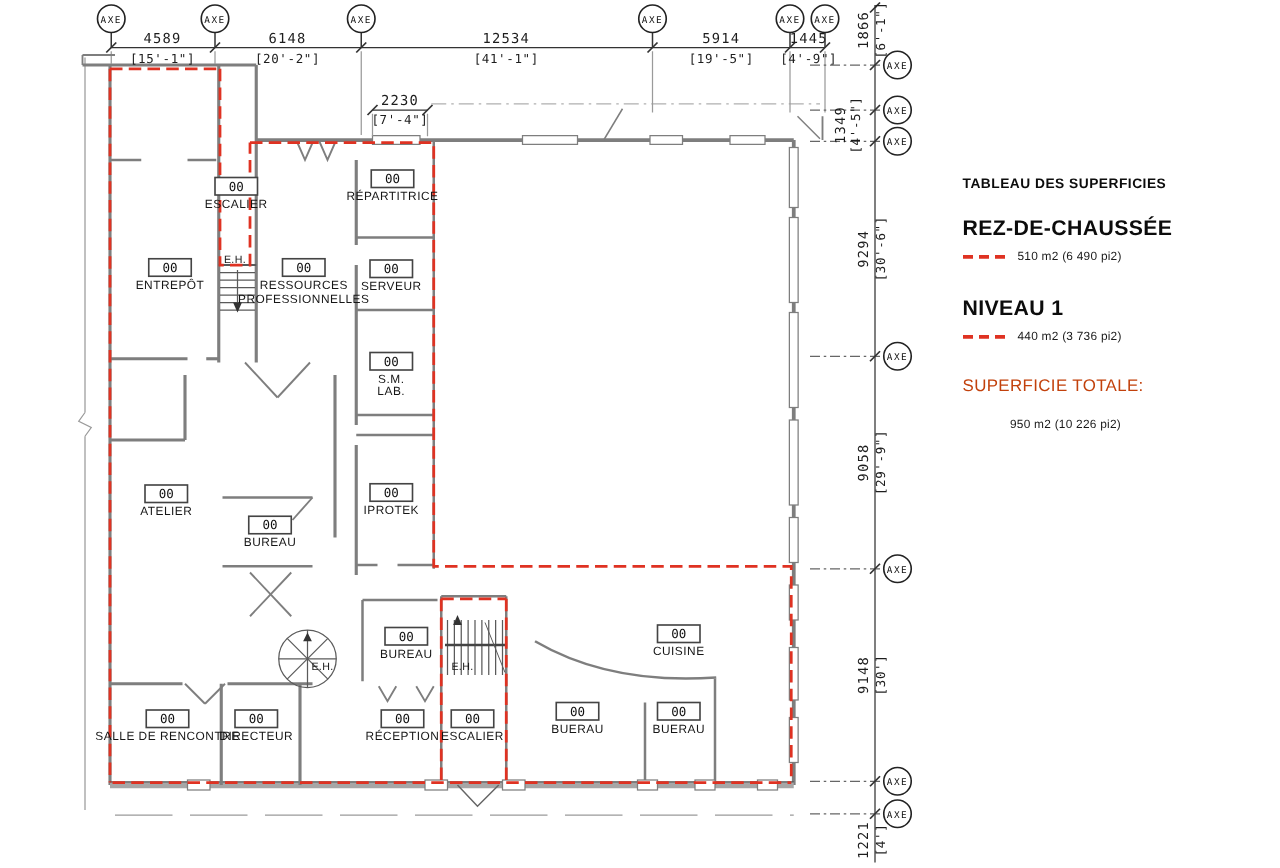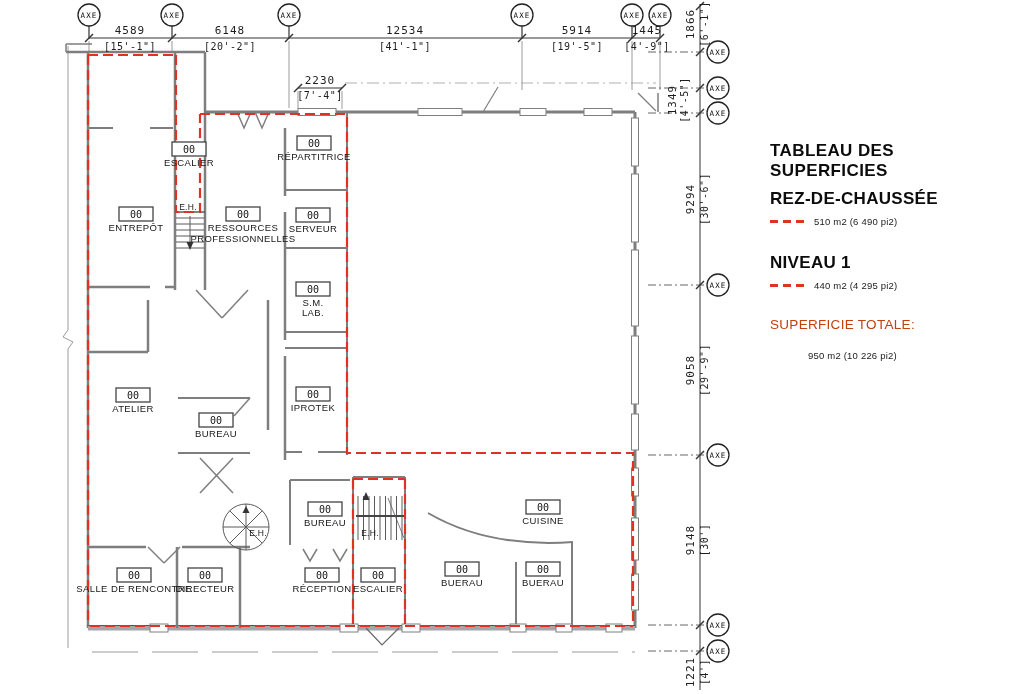--- a/index.html
+++ b/index.html
@@ -8,21 +8,21 @@
   
   text{fill:#1d1d1d;}
   .dim-num{font-family:"DejaVu Sans Mono",monospace;font-size:11px;letter-spacing:1px;text-anchor:middle;}
   .dim-imp{font-family:"DejaVu Sans Mono",monospace;font-size:10px;letter-spacing:0.5px;text-anchor:middle;}
   .axe-txt{font-family:"DejaVu Sans Mono",monospace;font-size:7.5px;letter-spacing:1.2px;text-anchor:middle;fill:#111;}
   .room-num{font-family:"DejaVu Sans Mono",monospace;font-size:10px;text-anchor:middle;fill:#111;}
   .room-name{font-family:"Liberation Sans",sans-serif;font-size:9.5px;letter-spacing:0.4px;text-anchor:middle;fill:#161616;}
   .eh-txt{font-family:"Liberation Sans",sans-serif;font-size:8.5px;letter-spacing:0.3px;text-anchor:middle;fill:#161616;}
   
   #legend{position:absolute;left:770px;top:141px;width:240px;}
-  #legend .lg-title{font-size:17px;font-weight:600;letter-spacing:0.4px;color:#0c0c0c;margin:0 0 8px 0;}
+  #legend .lg-title{font-size:11px;font-weight:600;letter-spacing:0.4px;color:#0c0c0c;margin:0 0 20px 0;}
   #legend .lg-name{font-size:17px;font-weight:600;letter-spacing:0.3px;color:#0c0c0c;margin:0 0 7px 0;}
   #legend .lg-row{display:flex;align-items:center;margin:0 0 26px 0;}
   #legend .lg-dash{width:34px;height:3px;margin-right:10px;
       background:repeating-linear-gradient(90deg,#df3222 0 8px,transparent 8px 13px);}
   #legend .lg-area{font-size:9.5px;color:#1a1a1a;letter-spacing:0.2px;}
   #legend .lg-total-label{font-size:13.5px;font-weight:400;letter-spacing:0.3px;color:#c2410c;margin:2px 0 6px 0;}
   #legend .lg-total-area{font-size:9.5px;color:#1a1a1a;padding-left:38px;letter-spacing:0.2px;margin-top:18px;}
 </style>
 </head>
 <body>
@@ -414,18 +414,18 @@
 
   <div class="lg-name">REZ-DE-CHAUSSÉE</div>
   <div class="lg-row">
     <div class="lg-dash"></div>
     <div class="lg-area">510 m2 (6 490 pi2)</div>
   </div>
 
   <div class="lg-name">NIVEAU 1</div>
   <div class="lg-row">
     <div class="lg-dash"></div>
-    <div class="lg-area">440 m2 (4 295 pi2)</div>
+    <div class="lg-area">440 m2 (3 736 pi2)</div>
   </div>
 
   <div class="lg-total-label">SUPERFICIE TOTALE:</div>
   <div class="lg-total-area">950 m2  (10 226 pi2)</div>
 </div>
 
 </body></html>

